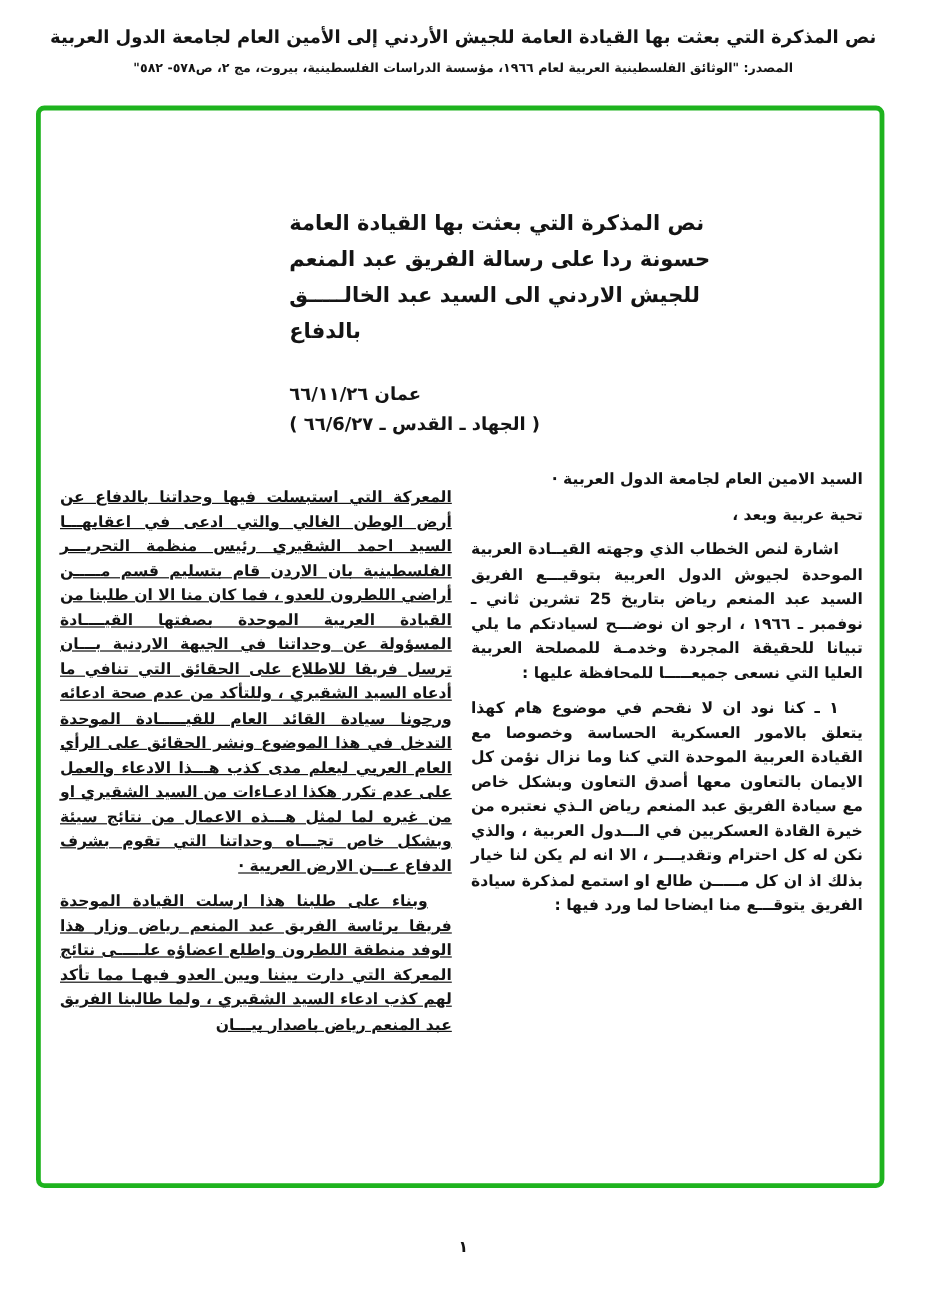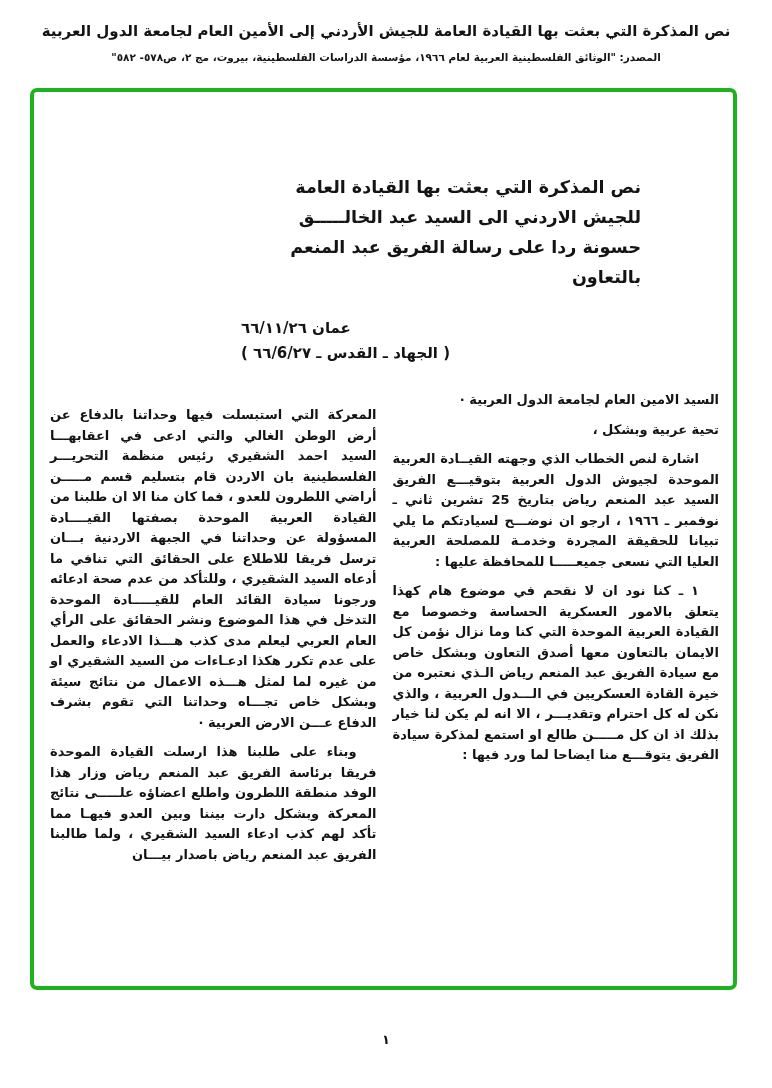--- a/index.html
+++ b/index.html
@@ -46,21 +46,21 @@
     border: 4px solid #1eb31e;
     border-radius: 7px;
     background: #ffffff;
     direction: rtl;
     box-sizing: border-box;
   }
   
   .memo-title {
     width: 400px;
     margin: 80px 92px 0 auto;
-    text-align: right;
+    text-align: left;
     font-size: 17.5px;
     font-weight: bold;
     line-height: 30px;
   }
   .memo-dates {
     width: 400px;
     margin: 24px 92px 0 auto;
     text-align: left;
     font-size: 15px;
     font-weight: bold;
@@ -72,20 +72,21 @@
     direction: rtl;
     gap: 16px;
     margin: 24px 14px 0 16px;
   }
   .col {
     flex: 1;
     min-width: 0;
   }
   .col-left {
     padding-top: 15px;
+    text-decoration: underline;
   }
   .col p {
     margin: 0 0 9px 0;
     font-size: 13px;
     font-weight: bold;
     line-height: 20.5px;
     text-align: justify;
     direction: rtl;
   }
   .col p.indent {
@@ -107,40 +108,40 @@
 
 <div class="page-header">
   <div class="hdr-title">نص المذكرة التي بعثت بها القيادة العامة للجيش الأردني إلى الأمين العام لجامعة الدول العربية</div>
   <div class="hdr-source">المصدر: "الوثائق الفلسطينية العربية لعام ١٩٦٦، مؤسسة الدراسات الفلسطينية، بيروت، مج ٢، ص٥٧٨- ٥٨٢"</div>
 </div>
 
 <div class="green-box">
 
   <div class="memo-title">
     <div>نص المذكرة التي بعثت بها القيادة العامة</div>
+    <div>حسونة ردا على رسالة الفريق عبد المنعم</div>
     <div>للجيش الاردني الى السيد عبد الخالـــــق</div>
-    <div>حسونة ردا على رسالة الفريق عبد المنعم</div>
-    <div>بالتعاون</div>
+    <div>بالدفاع</div>
   </div>
 
   <div class="memo-dates">
     <div>عمان ٦٦/١١/٢٦</div>
     <div>( الجهاد ـ القدس ـ ٦٦/6/٢٧ )</div>
   </div>
 
   <div class="columns">
 
     <div class="col col-right">
       <p>السيد الامين العام لجامعة الدول العربية ·</p>
-      <p>تحية عربية وبشكل ،</p>
+      <p>تحية عربية وبعد ،</p>
       <p class="indent">اشارة لنص الخطاب الذي وجهته القيــادة العربية الموحدة لجيوش الدول العربية بتوقيـــع الفريق السيد عبد المنعم رياض بتاريخ 25 تشرين ثاني ـ نوفمبر ـ ١٩٦٦ ، ارجو ان نوضـــح لسيادتكم ما يلي تبيانا للحقيقة المجردة وخدمـة للمصلحة العربية العليا التي نسعى جميعـــــا للمحافظة عليها :</p>
       <p class="indent">١ ـ كنا نود ان لا نقحم في موضوع هام كهذا يتعلق بالامور العسكرية الحساسة وخصوصا مع القيادة العربية الموحدة التي كنا وما نزال نؤمن كل الايمان بالتعاون معها أصدق التعاون وبشكل خاص مع سيادة الفريق عبد المنعم رياض الـذي نعتبره من خيرة القادة العسكريين في الـــدول العربية ، والذي نكن له كل احترام وتقديـــر ، الا انه لم يكن لنا خيار بذلك اذ ان كل مـــــن طالع او استمع لمذكرة سيادة الفريق يتوقـــع منا ايضاحا لما ورد فيها :</p>
     </div>
 
     <div class="col col-left">
       <p>المعركة التي استبسلت فيها وحداتنا بالدفاع عن أرض الوطن الغالي والتي ادعى في اعقابهـــا السيد احمد الشقيري رئيس منظمة التحريـــر الفلسطينية بان الاردن قام بتسليم قسم مـــــن أراضي اللطرون للعدو ، فما كان منا الا ان طلبنا من القيادة العربية الموحدة بصفتها القيــــادة المسؤولة عن وحداتنا في الجبهة الاردنية بـــان ترسل فريقا للاطلاع على الحقائق التي تنافي ما أدعاه السيد الشقيري ، وللتأكد من عدم صحة ادعائه ورجونا سيادة القائد العام للقيـــــادة الموحدة التدخل في هذا الموضوع ونشر الحقائق على الرأي العام العربي ليعلم مدى كذب هـــذا الادعاء والعمل على عدم تكرر هكذا ادعـاءات من السيد الشقيري او من غيره لما لمثل هـــذه الاعمال من نتائج سيئة وبشكل خاص تجـــاه وحداتنا التي تقوم بشرف الدفاع عـــن الارض العربية ·</p>
-      <p class="indent">وبناء على طلبنا هذا ارسلت القيادة الموحدة فريقا برئاسة الفريق عبد المنعم رياض وزار هذا الوفد منطقة اللطرون واطلع اعضاؤه علـــــى نتائج المعركة وبشكل دارت بيننا وبين العدو فيهـا مما تأكد لهم كذب ادعاء السيد الشقيري ، ولما طالبنا الفريق عبد المنعم رياض باصدار بيـــان</p>
+      <p class="indent">وبناء على طلبنا هذا ارسلت القيادة الموحدة فريقا برئاسة الفريق عبد المنعم رياض وزار هذا الوفد منطقة اللطرون واطلع اعضاؤه علـــــى نتائج المعركة التي دارت بيننا وبين العدو فيهـا مما تأكد لهم كذب ادعاء السيد الشقيري ، ولما طالبنا الفريق عبد المنعم رياض باصدار بيـــان</p>
     </div>
   </div>
 
 </div>
 
 <div class="page-number">١</div>
 
 </body></html>

